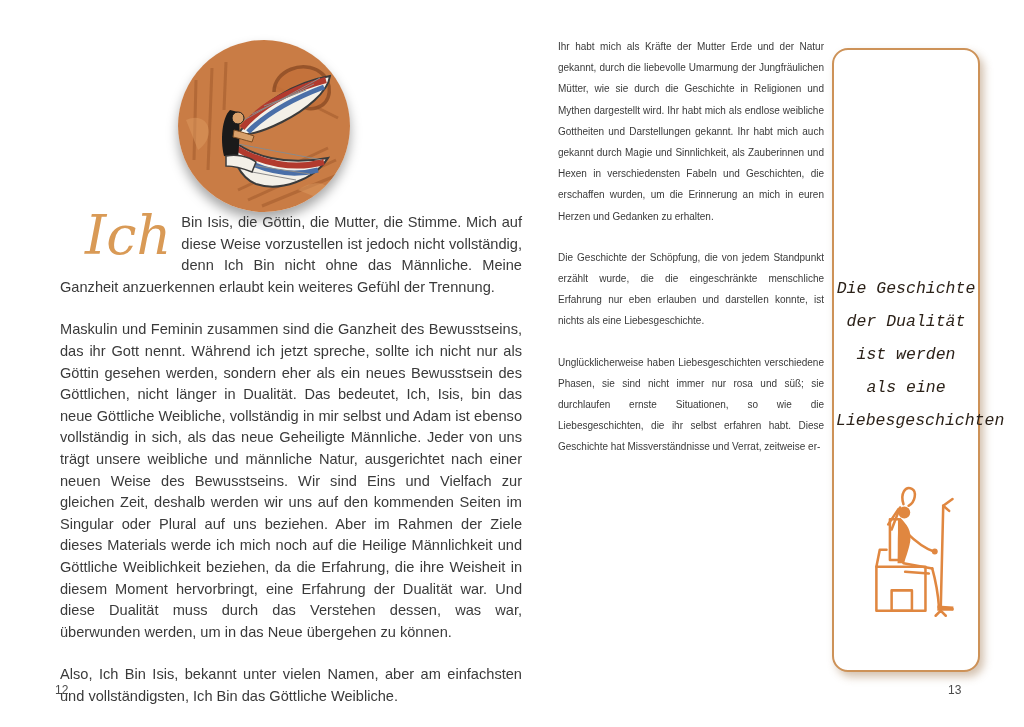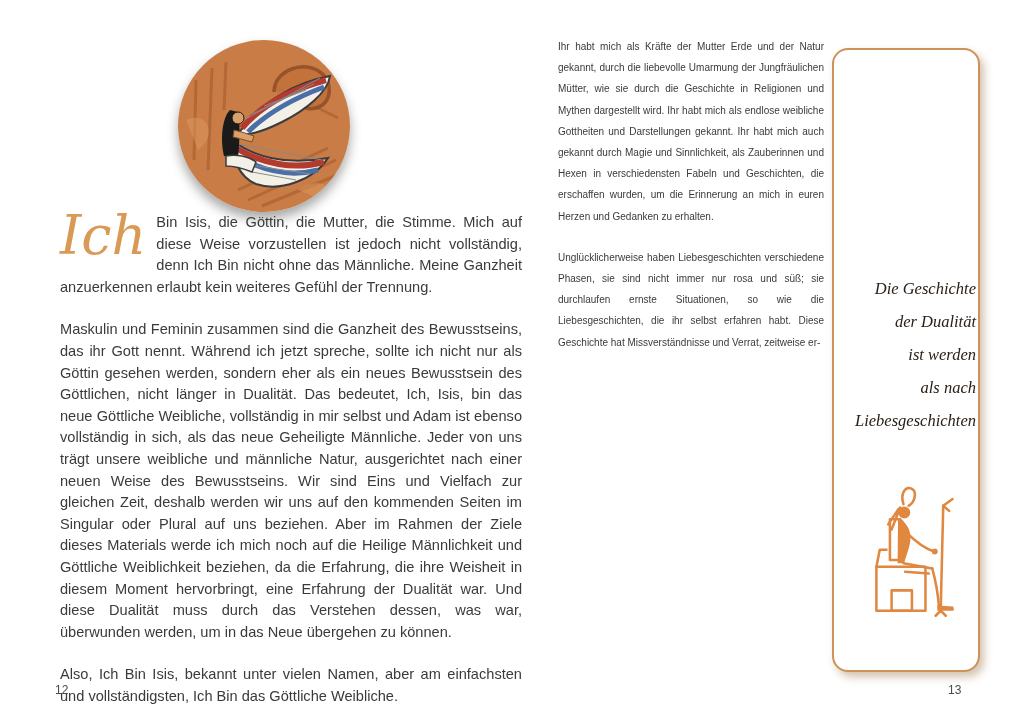--- a/index.html
+++ b/index.html
@@ -26,20 +26,21 @@
   }
   .left-text p{margin:0 0 21px 0;}
   .left-text p:last-child{margin-bottom:16px;}
   .dropcap{
     float:left;
     font-family:"DejaVu Serif", serif;
     font-style:italic;
     font-size:54px;line-height:44px;
     color:#d99a56;
     padding:2px 10px 0 0;
+    margin-left:25px;
   }
   .pagenum{
     position:absolute;top:683px;
     font-size:12px;color:#4a4a4a;
   }
   #pagenum-left{left:55px;}
   #pagenum-right{left:948px;}
   
   .right-text{
     position:absolute;left:558px;top:36px;width:266px;height:648px;
@@ -52,25 +53,25 @@
     position:absolute;left:832px;top:48px;
     width:144px;height:620px;
     border:2px solid #cd9258;
     border-radius:16px;
     background:#ffffff;
     box-shadow:4px 5px 8px rgba(160,120,80,0.45);
     display:flex;flex-direction:column;align-items:center;
   }
   .side-quote{
     margin-top:222px;
-    font-family:Liberation Serif, serif;
+    font-family:Liberation Mono, monospace;
     font-style:italic;
     font-size:16.5px;line-height:33px;
     color:#2b2118;
-    text-align:right;
+    text-align:center;
     width:140px;
   }
   .side-quote span{display:block;}
   .side-figure{margin-top:42px;}
 </style>
 </head>
 <body>
 
 <div id="spread">
 
@@ -133,29 +134,30 @@
       <span>Bin Isis, die Göttin, die Mutter, die Stimme. Mich auf diese Weise vorzustellen ist jedoch nicht vollständig, denn Ich Bin nicht ohne das Männliche. Meine Ganzheit anzuerkennen erlaubt kein weiteres Gefühl der Trennung.</span>
     </p>
     <p>Maskulin und Feminin zusammen sind die Ganzheit des Bewusstseins, das ihr Gott nennt. Während ich jetzt spreche, sollte ich nicht nur als Göttin gesehen werden, sondern eher als ein neues Bewusstsein des Göttlichen, nicht länger in Dualität. Das bedeutet, Ich, Isis, bin das neue Göttliche Weibliche, vollständig in mir selbst und Adam ist ebenso vollständig in sich, als das neue Geheiligte Männliche. Jeder von uns trägt unsere weibliche und männliche Natur, ausgerichtet nach einer neuen Weise des Bewusstseins. Wir sind Eins und Vielfach zur gleichen Zeit, deshalb werden wir uns auf den kommenden Seiten im Singular oder Plural auf uns beziehen. Aber im Rahmen der Ziele dieses Materials werde ich mich noch auf die Heilige Männlichkeit und Göttliche Weiblichkeit beziehen, da die Erfahrung, die ihre Weisheit in diesem Moment hervorbringt, eine Erfahrung der Dualität war. Und diese Dualität muss durch das Verstehen dessen, was war, überwunden werden, um in das Neue übergehen zu können.</p>
     <p>Also, Ich Bin Isis, bekannt unter vielen Namen, aber am einfachsten und vollständigsten, Ich Bin das Göttliche Weibliche.</p>
   </div>
 
   <div class="pagenum" id="pagenum-left">12</div>
 
   <div class="right-text">
     <p>Ihr habt mich als Kräfte der Mutter Erde und der Natur gekannt, durch die liebevolle Umarmung der Jungfräulichen Mütter, wie sie durch die Geschichte in Religionen und Mythen dargestellt wird. Ihr habt mich als endlose weibliche Gottheiten und Darstellungen gekannt. Ihr habt mich auch gekannt durch Magie und Sinnlichkeit, als Zauberinnen und Hexen in verschiedensten Fabeln und Geschichten, die erschaffen wurden, um die Erinnerung an mich in euren Herzen und Gedanken zu erhalten.</p>
+    <p>Die Geschichte der Schöpfung, die von jedem Standpunkt erzählt wurde, die die eingeschränkte menschliche Erfahrung nur eben erlauben und darstellen konnte, ist nichts als eine Liebesgeschichte.</p>
     <p>Unglücklicherweise haben Liebesgeschichten verschiedene Phasen, sie sind nicht immer nur rosa und süß; sie durchlaufen ernste Situationen, so wie die Liebesgeschichten, die ihr selbst erfahren habt. Diese Geschichte hat Missverständnisse und Verrat, zeitweise er-</p>
   </div>
 
   <div class="side-box">
     <div class="side-quote">
       <span>Die Geschichte</span>
       <span>der Dualität</span>
       <span>ist werden</span>
-      <span>als nach</span>
+      <span>als eine</span>
       <span>Liebesgeschichten</span>
     </div>
     <div class="side-figure">
       <svg width="110" height="150" viewBox="0 0 130 170">
         <g stroke="#e08740" stroke-width="3" fill="none" stroke-linecap="round" stroke-linejoin="round">
 
           <path d="M 62,26 C 58,14 64,4 72,8 C 78,11 76,24 68,28"></path>
           <path d="M 56,32 L 44,50"></path>
           <path d="M 58,30 L 48,56"></path>
 

